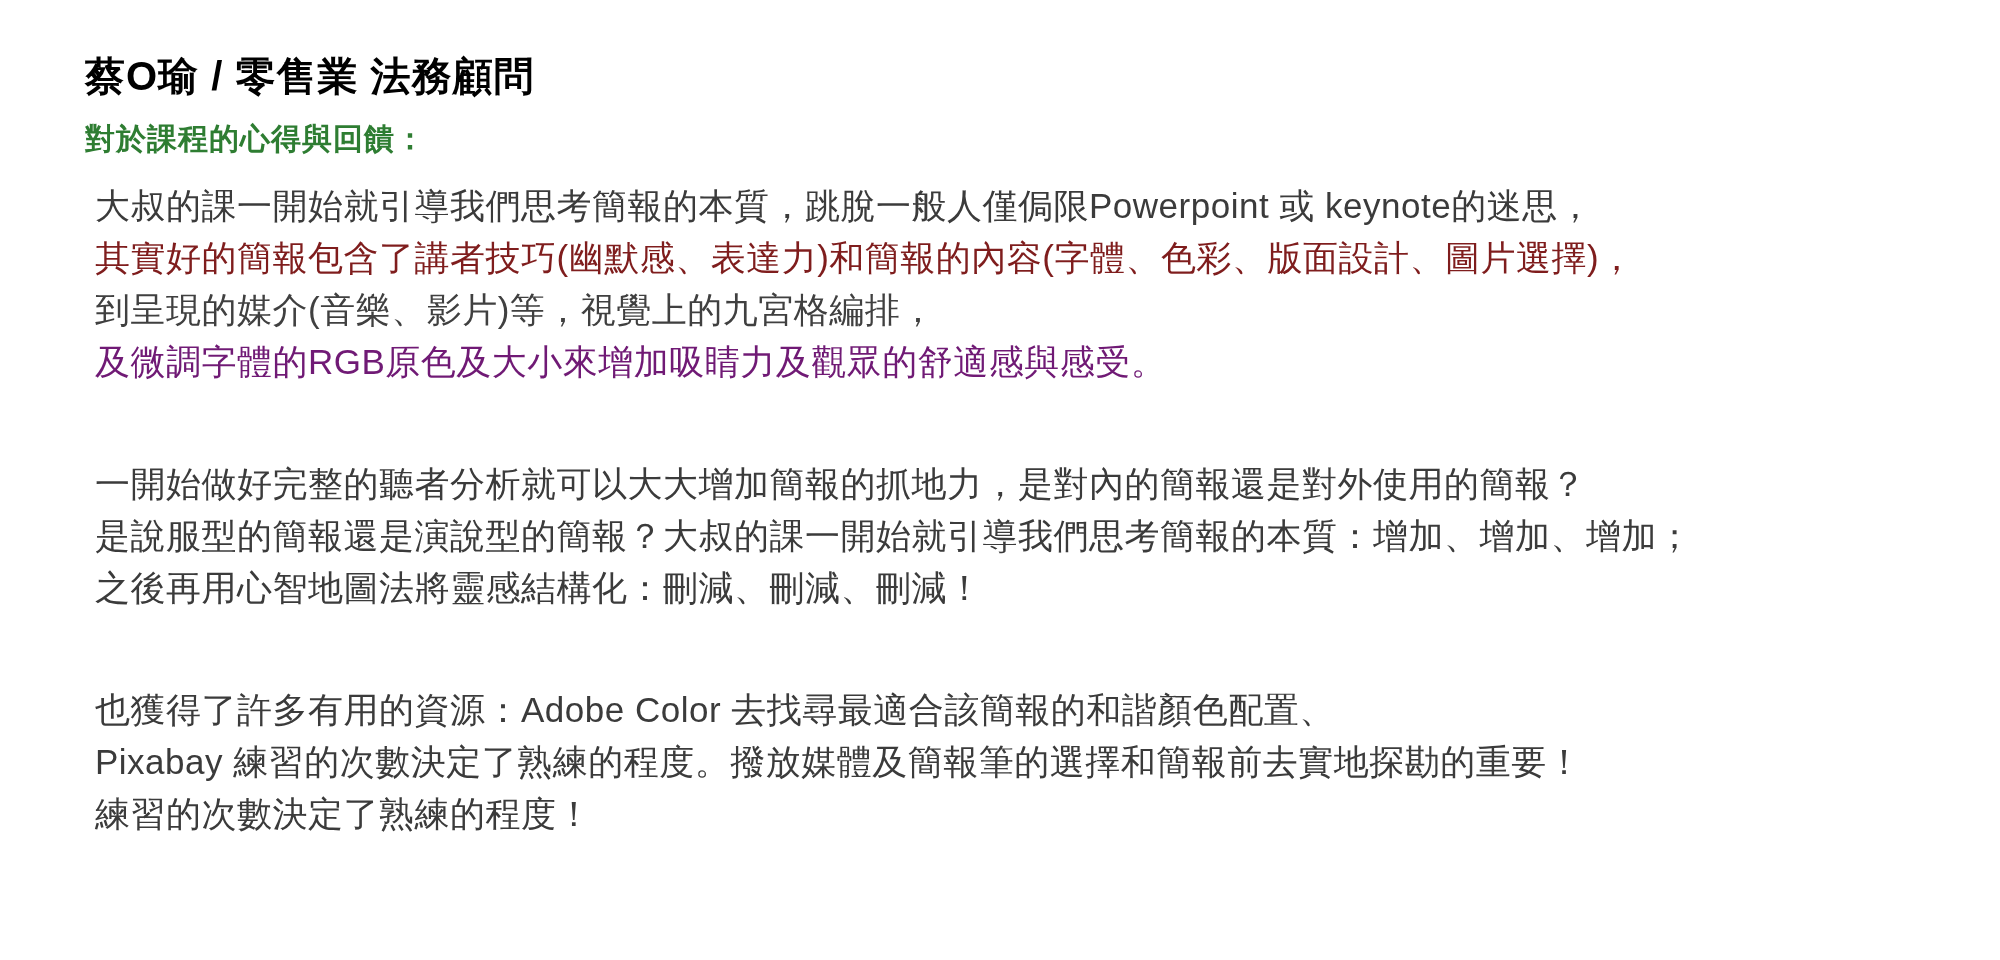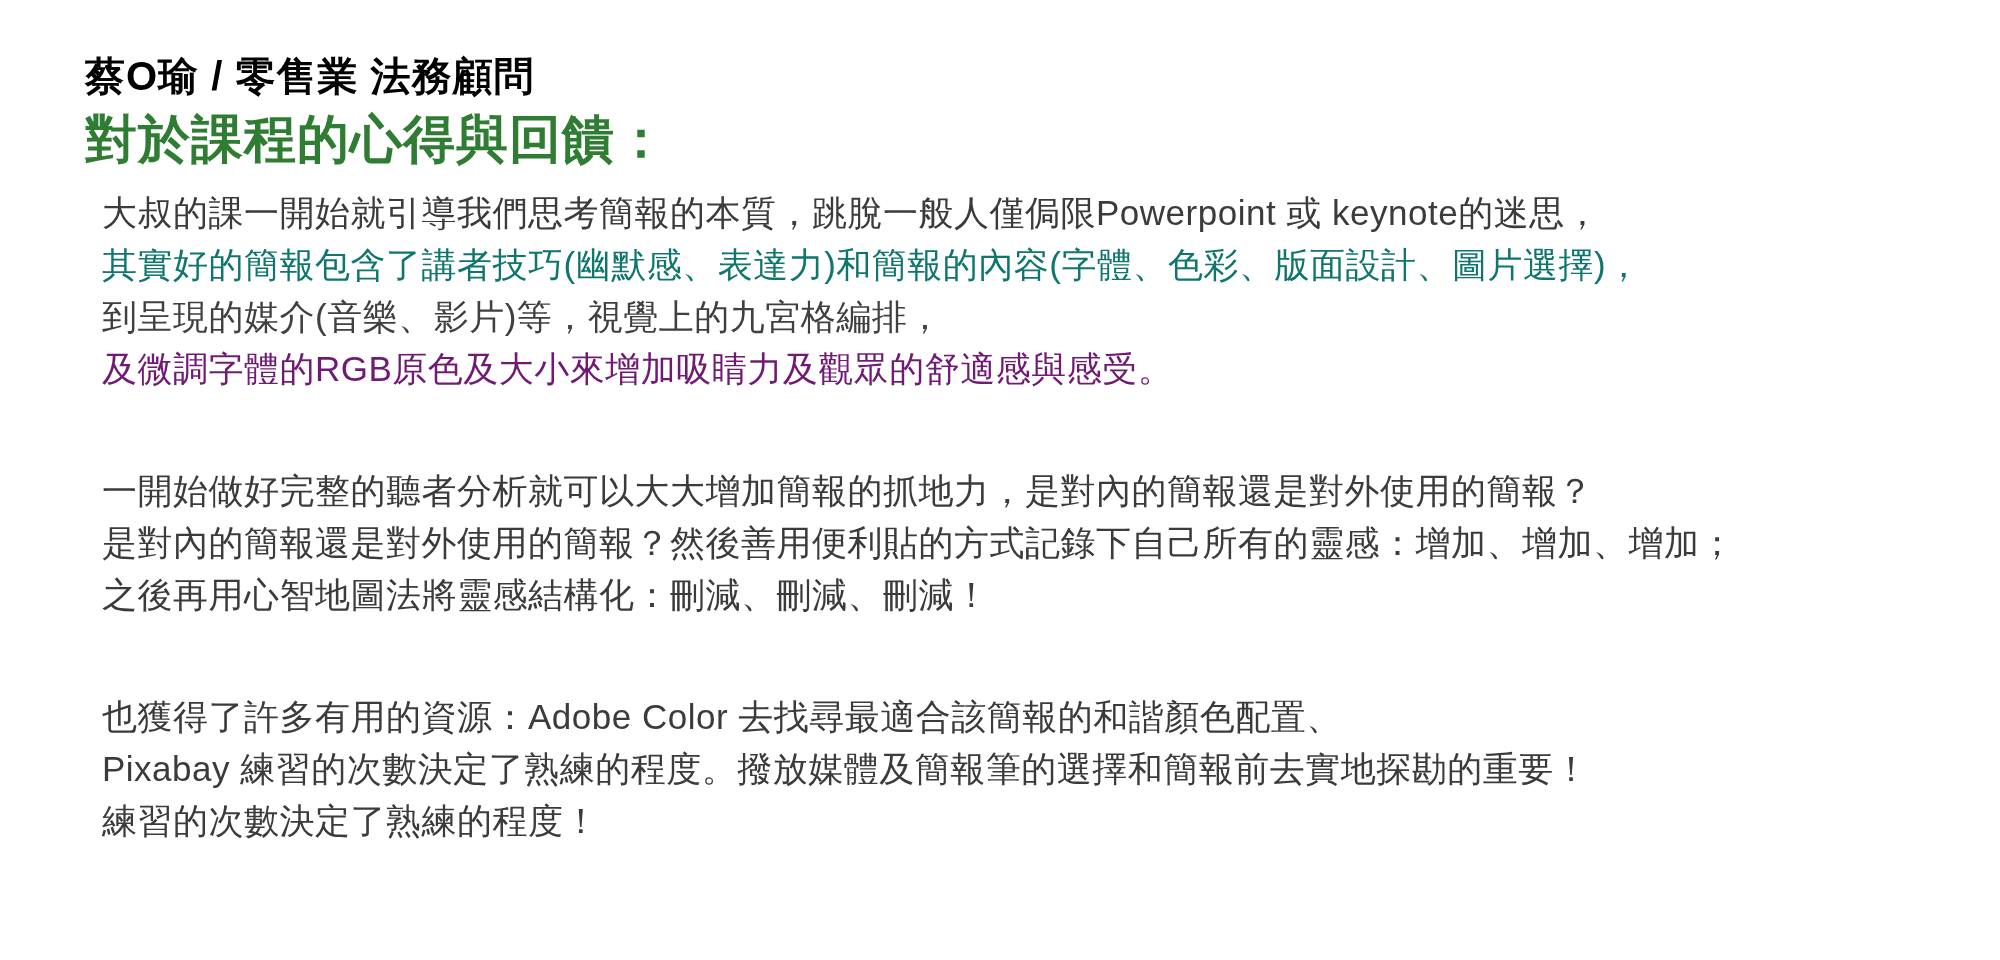--- a/index.html
+++ b/index.html
@@ -14,27 +14,27 @@
     font-family: "Liberation Sans", sans-serif;
   }
   .reviewer-title {
     font-size: 40px;
     font-weight: 700;
     color: #000000;
     line-height: 64px;
     letter-spacing: 1px;
   }
   .feedback-heading {
-    font-family: Liberation Sans, sans-serif;
-    font-size: 52px;
+    font-family: Liberation Serif, serif;
+    font-size: 30px;
     font-weight: 700;
     line-height: 62px;
     letter-spacing: 1px;
   }
-  .paragraph { margin: 17px; }
+  .paragraph { margin: 10px; }
   .paragraph + .paragraph { margin-top: 70px; }
   .line {
     font-size: 35px;
     font-weight: 300;
     color: #3b3b3b;
     line-height: 52px;
     letter-spacing: 0.5px;
     white-space: nowrap;
   }
 </style>
@@ -42,28 +42,28 @@
 <body>
 
 <div class="page" style="background: rgb(255, 255, 255);">
 
   <div class="reviewer-title" style="color: rgb(0, 0, 0);">蔡O瑜 / 零售業 法務顧問</div>
 
   <div class="feedback-heading" style="color: rgb(46, 125, 50);">對於課程的心得與回饋：</div>
 
   <div class="paragraph">
     <div class="line" style="color: rgb(59, 59, 59);">大叔的課一開始就引導我們思考簡報的本質，跳脫一般人僅侷限Powerpoint 或 keynote的迷思，</div>
-    <div class="line" style="color: #0f766e;">其實好的簡報包含了講者技巧(幽默感、表達力)和簡報的內容(字體、色彩、版面設計、圖片選擇)，</div>
+    <div class="line" style="color: #7f1d1d;">其實好的簡報包含了講者技巧(幽默感、表達力)和簡報的內容(字體、色彩、版面設計、圖片選擇)，</div>
     <div class="line" style="color: #404040;">到呈現的媒介(音樂、影片)等，視覺上的九宮格編排，</div>
     <div class="line" style="color: #701a75;">及微調字體的RGB原色及大小來增加吸睛力及觀眾的舒適感與感受。</div>
   </div>
 
   <div class="paragraph">
     <div class="line" style="color: rgb(59, 59, 59);">一開始做好完整的聽者分析就可以大大增加簡報的抓地力，是對內的簡報還是對外使用的簡報？</div>
-    <div class="line" style="color: rgb(59, 59, 59);">是對內的簡報還是對外使用的簡報？然後善用便利貼的方式記錄下自己所有的靈感：增加、增加、增加；</div>
+    <div class="line" style="color: rgb(59, 59, 59);">是說服型的簡報還是演說型的簡報？大叔的課一開始就引導我們思考簡報的本質：增加、增加、增加；</div>
     <div class="line" style="color: rgb(59, 59, 59);">之後再用心智地圖法將靈感結構化：刪減、刪減、刪減！</div>
   </div>
 
   <div class="paragraph">
     <div class="line" style="color: rgb(59, 59, 59);">也獲得了許多有用的資源：Adobe Color 去找尋最適合該簡報的和諧顏色配置、</div>
     <div class="line" style="color: rgb(59, 59, 59);">Pixabay 練習的次數決定了熟練的程度。撥放媒體及簡報筆的選擇和簡報前去實地探勘的重要！</div>
     <div class="line" style="color: rgb(59, 59, 59);">練習的次數決定了熟練的程度！</div>
   </div>
 
 </div>

